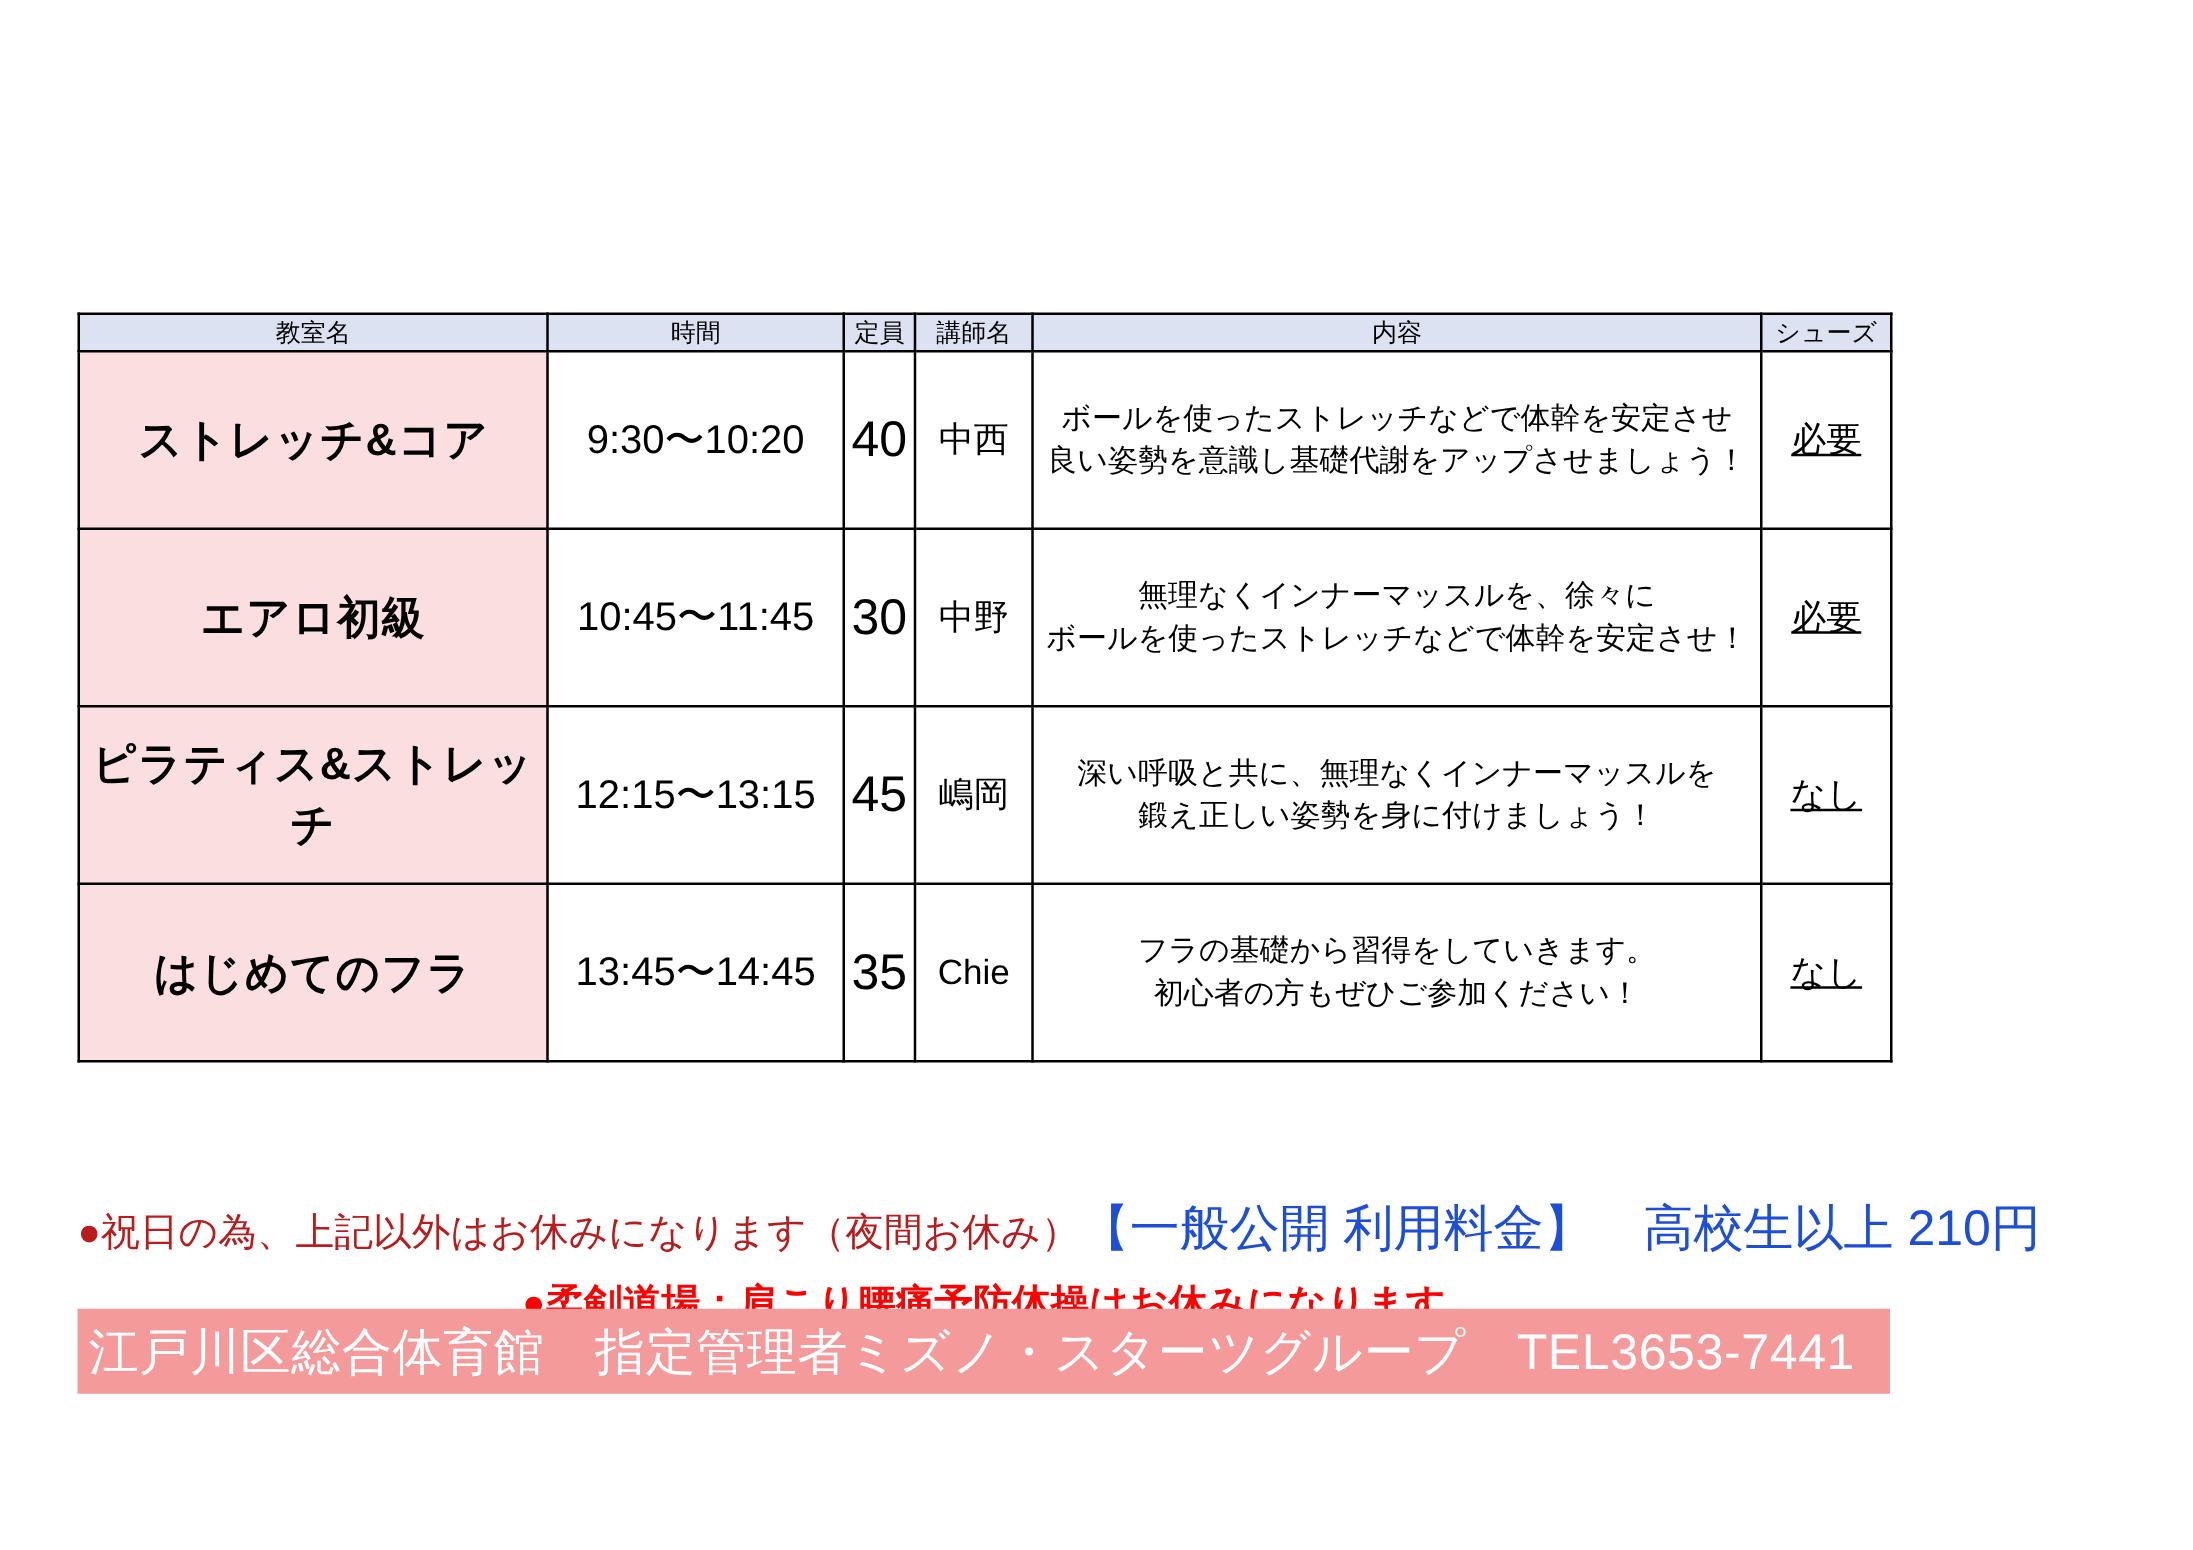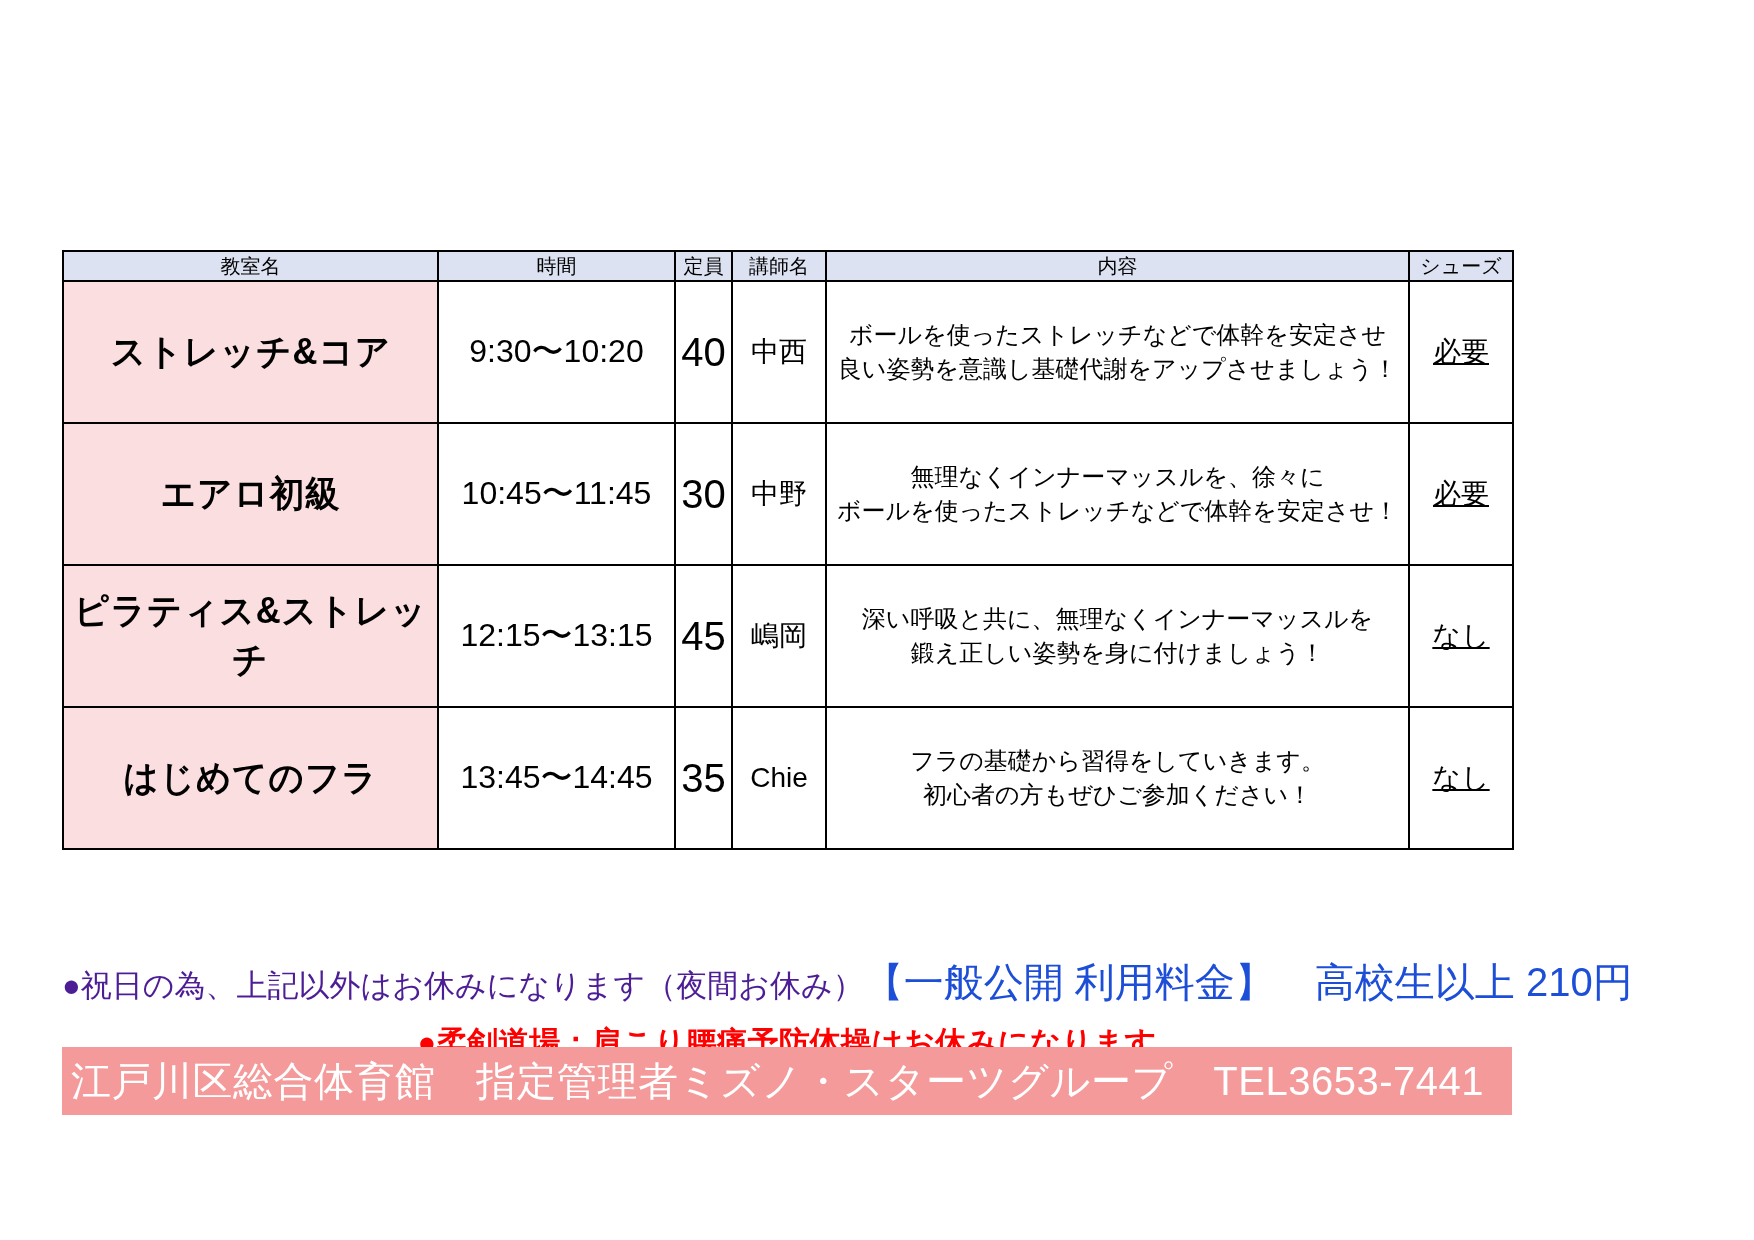--- a/index.html
+++ b/index.html
@@ -114,21 +114,21 @@
     top: 955px;
     width: 1450px;
   }
   .note-row {
     display: flex;
     align-items: baseline;
     justify-content: space-between;
   }
   .note-black {
     font-size: 31px;
-    color: #4c1d95;
+    color: #b91c1c;
     white-space: nowrap;
   }
   .note-price {
     font-size: 40px;
     color: #1d4ed8;
     white-space: nowrap;
     padding-right: 20px;
   }
   .note-red {
     margin-top: 12px;

